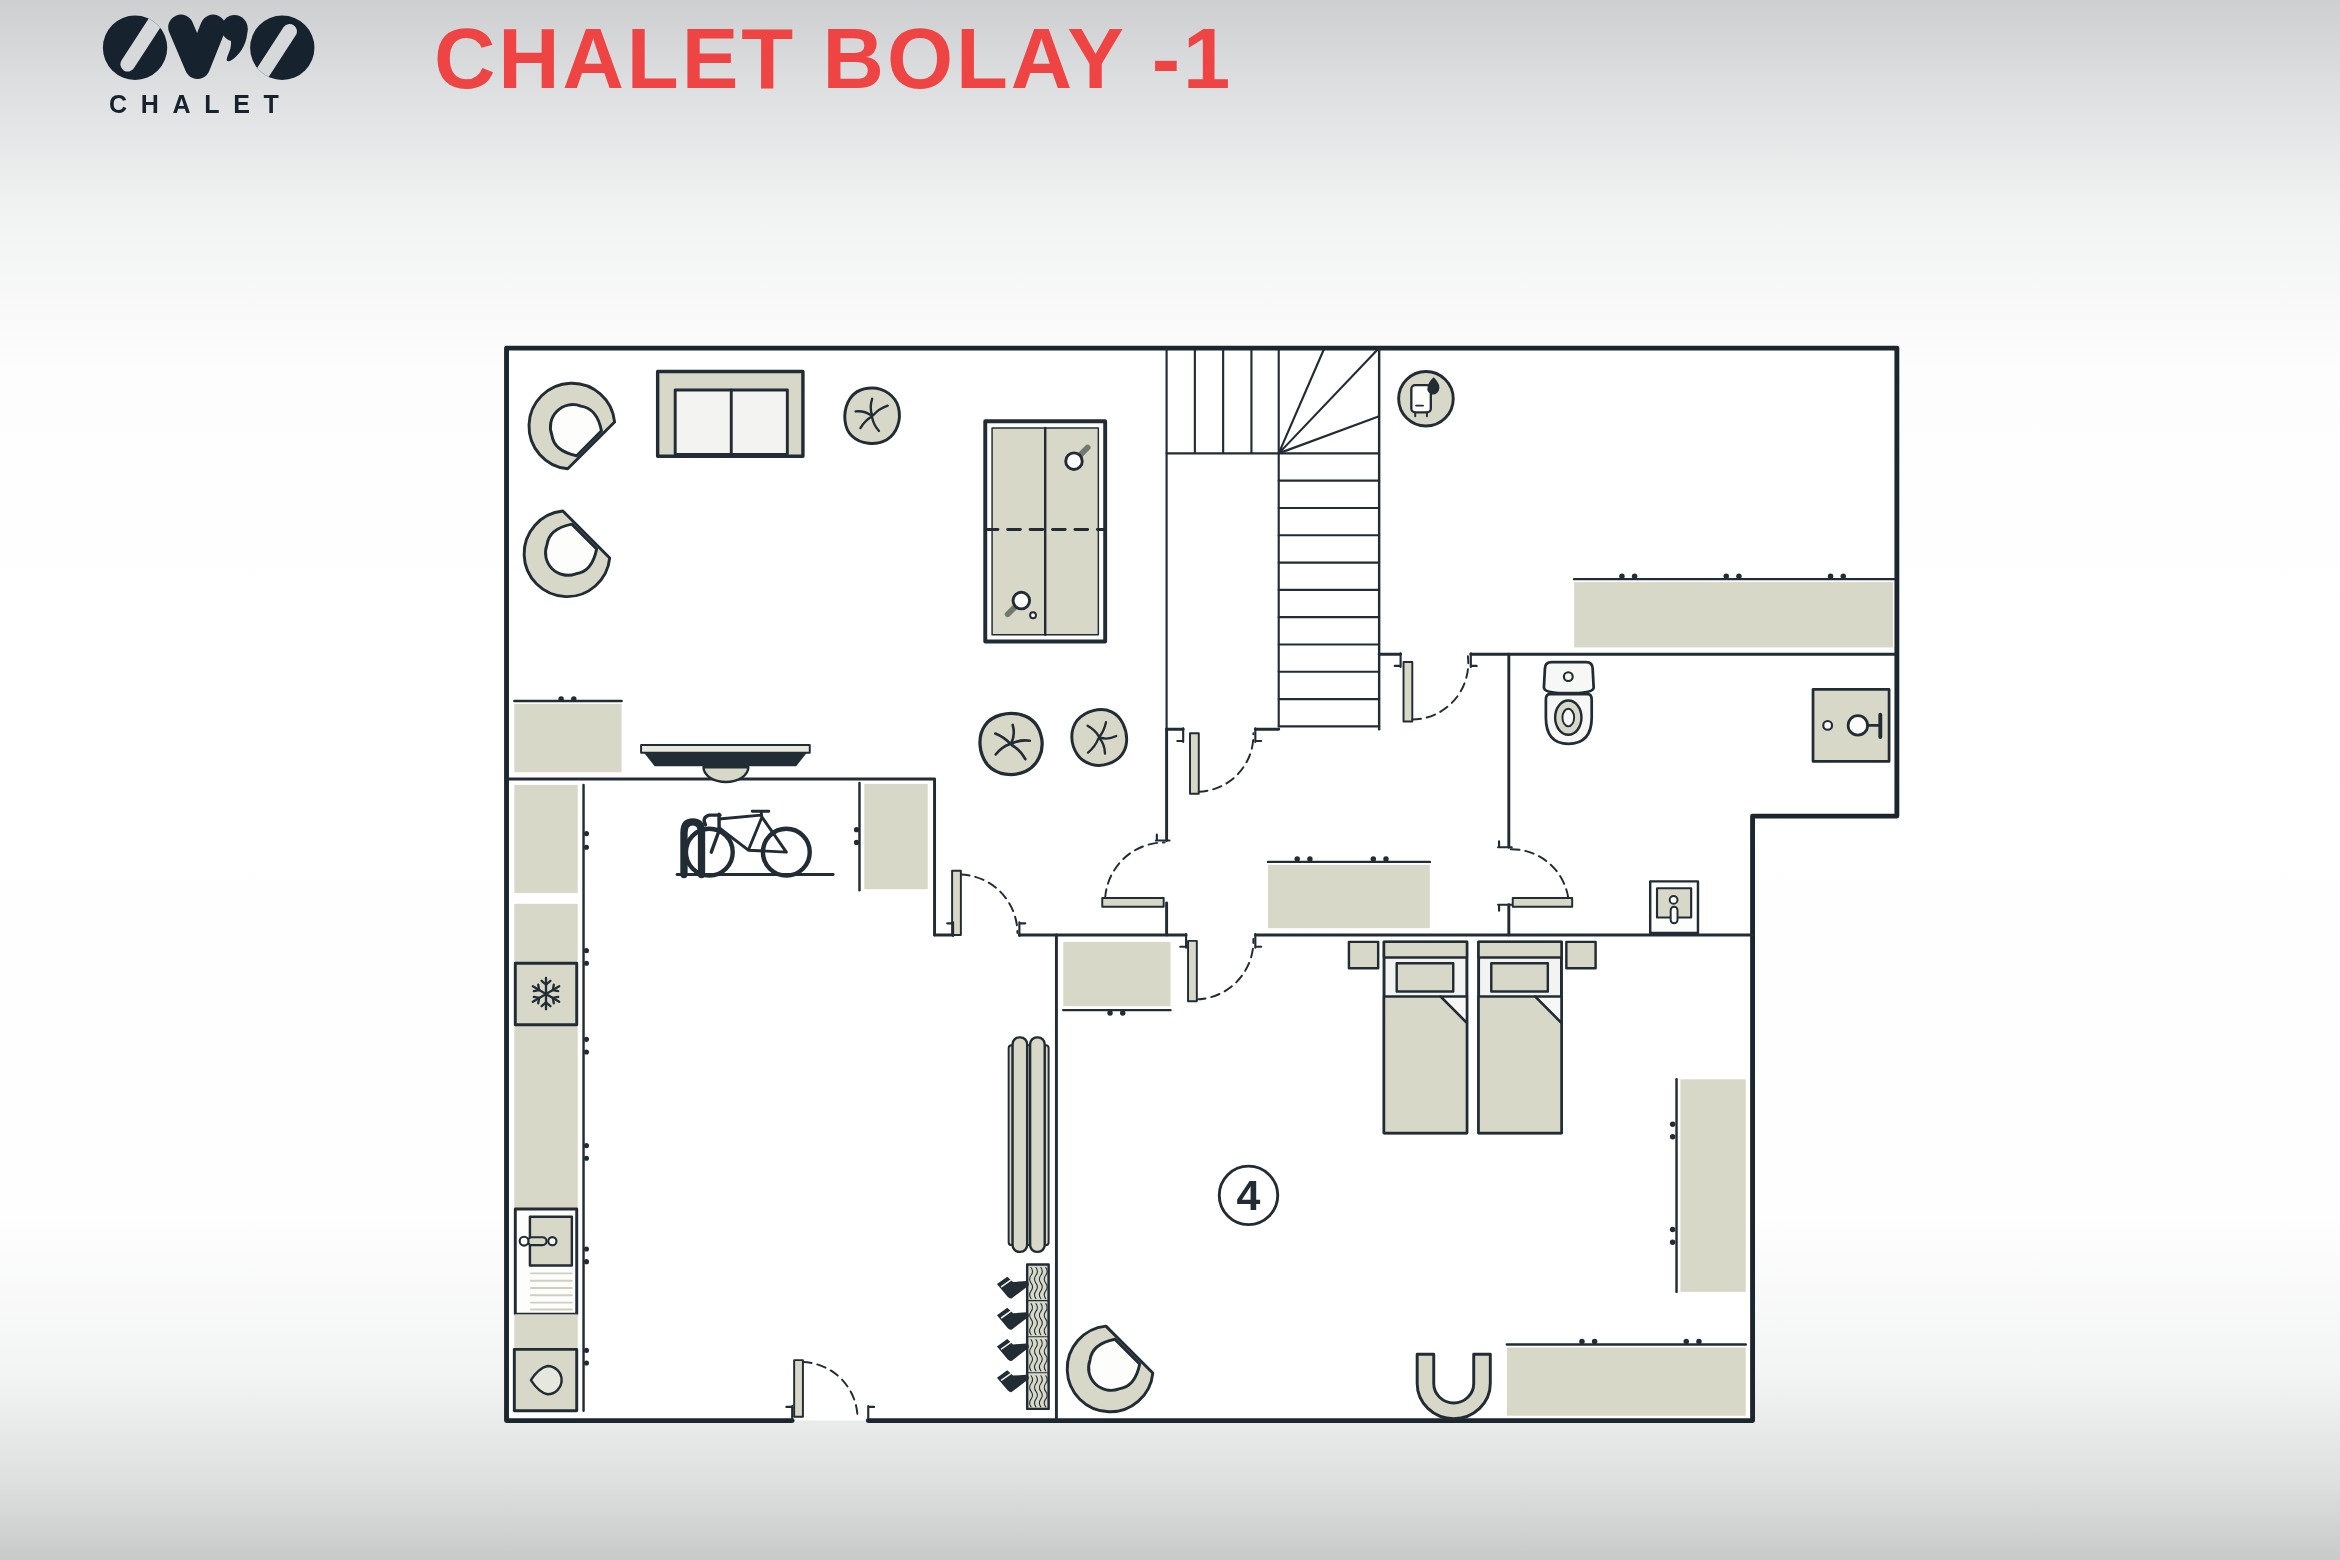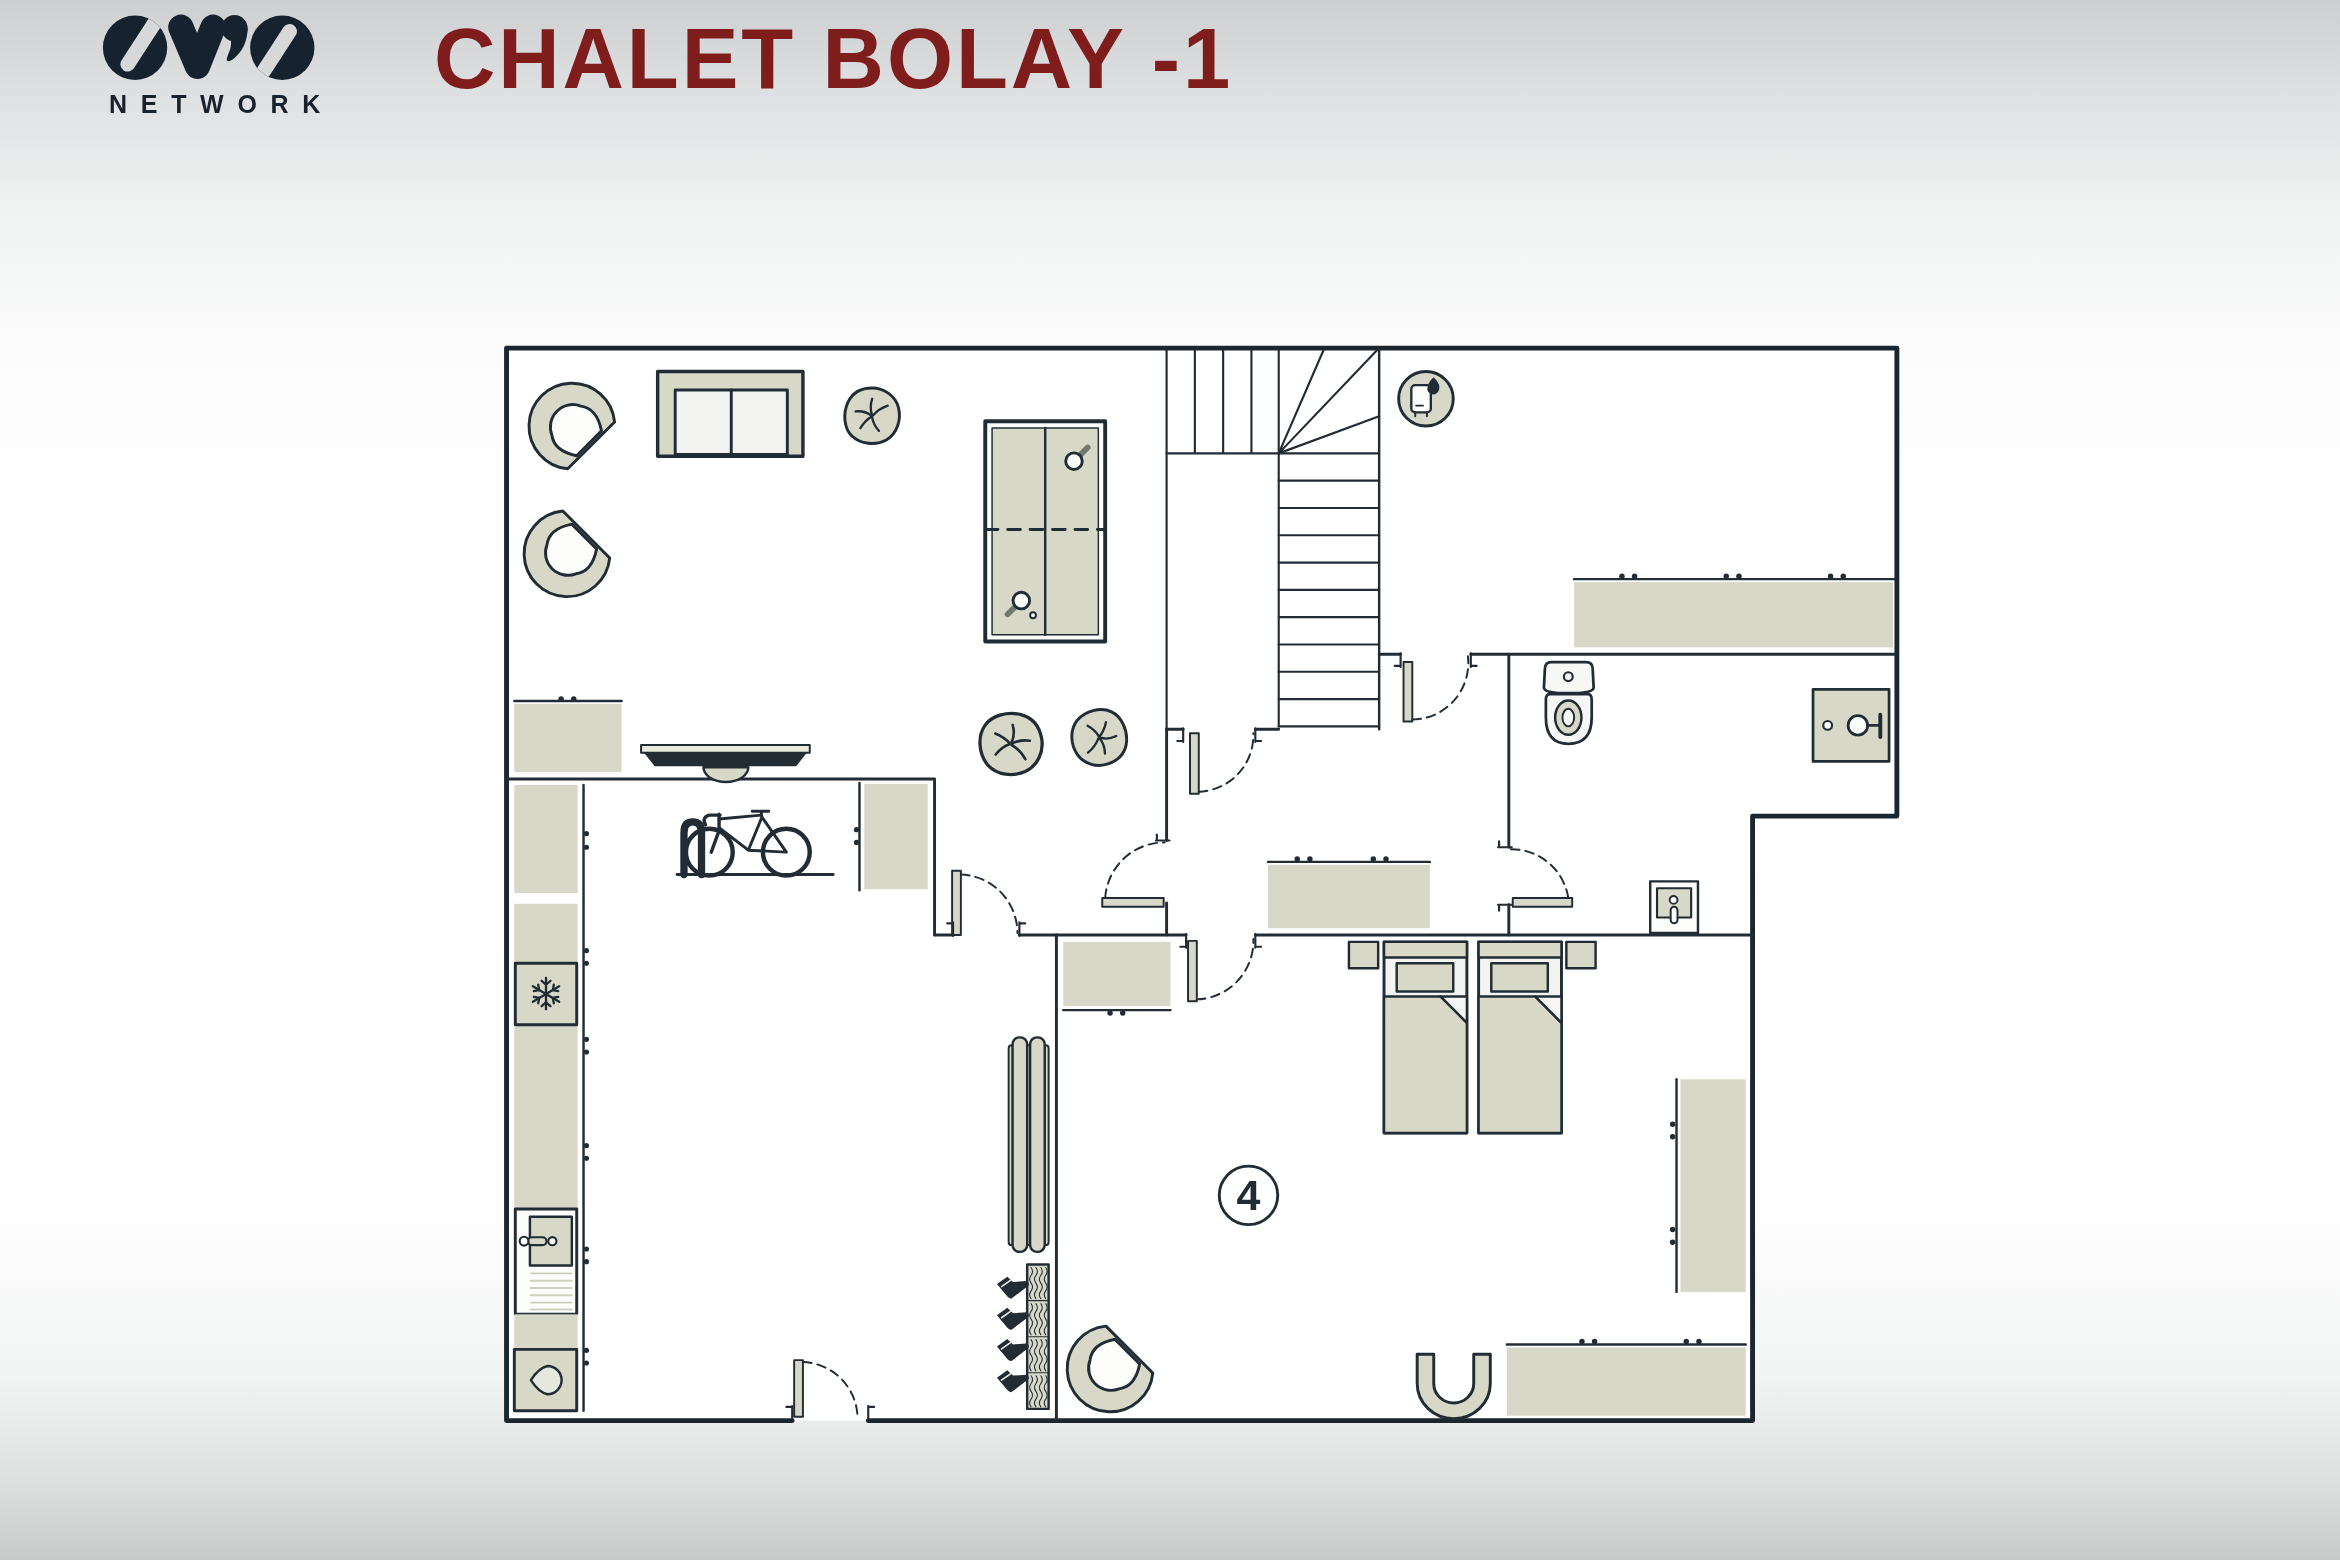--- a/index.html
+++ b/index.html
@@ -1,26 +1,26 @@
 <!DOCTYPE html>
 <html><head>
 <meta charset="utf-8">
 <style>
 html,body{margin:0;padding:0;width:2341px;height:1560px;overflow:hidden;}
 body{font-family:"Liberation Sans",sans-serif;
 background:linear-gradient(180deg,#cdcfd0 0%,#dfe0e1 6%,#f2f3f3 14%,#fdfdfd 24%,#ffffff 40%,#fefefe 78%,#f3f4f4 88%,#dedfdf 95%,#c8caca 100%);}
-.title{position:absolute;left:434px;top:9.8px;font-size:85px;font-weight:bold;letter-spacing:2.9px;color:#7f1d1d;}
+.title{position:absolute;left:434px;top:9.8px;font-size:85px;font-weight:bold;letter-spacing:2.9px;color:#ef4444;}
 .network{position:absolute;left:109px;top:90px;font-size:25px;font-weight:bold;letter-spacing:13.7px;color:#16232e;}
 </style>
 </head>
 <body>
 
 <div class="title">CHALET BOLAY -1</div>
 
-<div class="network">NETWORK</div>
+<div class="network">CHALET</div>
 <svg width="2341" height="1560" viewBox="0 0 2400 1600" style="position:absolute;left:0;top:0" fill="none" stroke-linecap="round" stroke-linejoin="round">
 <defs>
 <g id="chairD">
 <path d="M 28 -34 A 44 44 0 1 0 28 34 Z" fill="#d8d8c9" stroke="#222c34" stroke-width="3"></path>
 <path d="M 25 -18 C 13 -26 1 -28 -8 -21 A 23 23 0 0 0 -8 21 C 1 28 13 26 25 18 Z" fill="#fdfdfc" stroke="#222c34" stroke-width="3"></path>
 </g>
 <g id="pouf">
 <path d="M 0 -28 C 12 -28 24 -20 27 -8 C 30 4 26 18 15 25 C 4 31 -12 30 -21 21 C -29 13 -30 -2 -25 -13 C -20 -24 -11 -28 0 -28 Z" fill="#d8d8c9" stroke="#222c34" stroke-width="3"></path>
 <path d="M -17 -4 Q -8 -5 -1 0 M 0 -17 Q -3 -8 0 0 M 16 -10 Q 7 -7 1 0 M -12 13 Q -7 5 0 1 M 7 16 Q 1 9 0 2" stroke="#222c34" stroke-width="2.4" fill="none"></path>
 </g>

